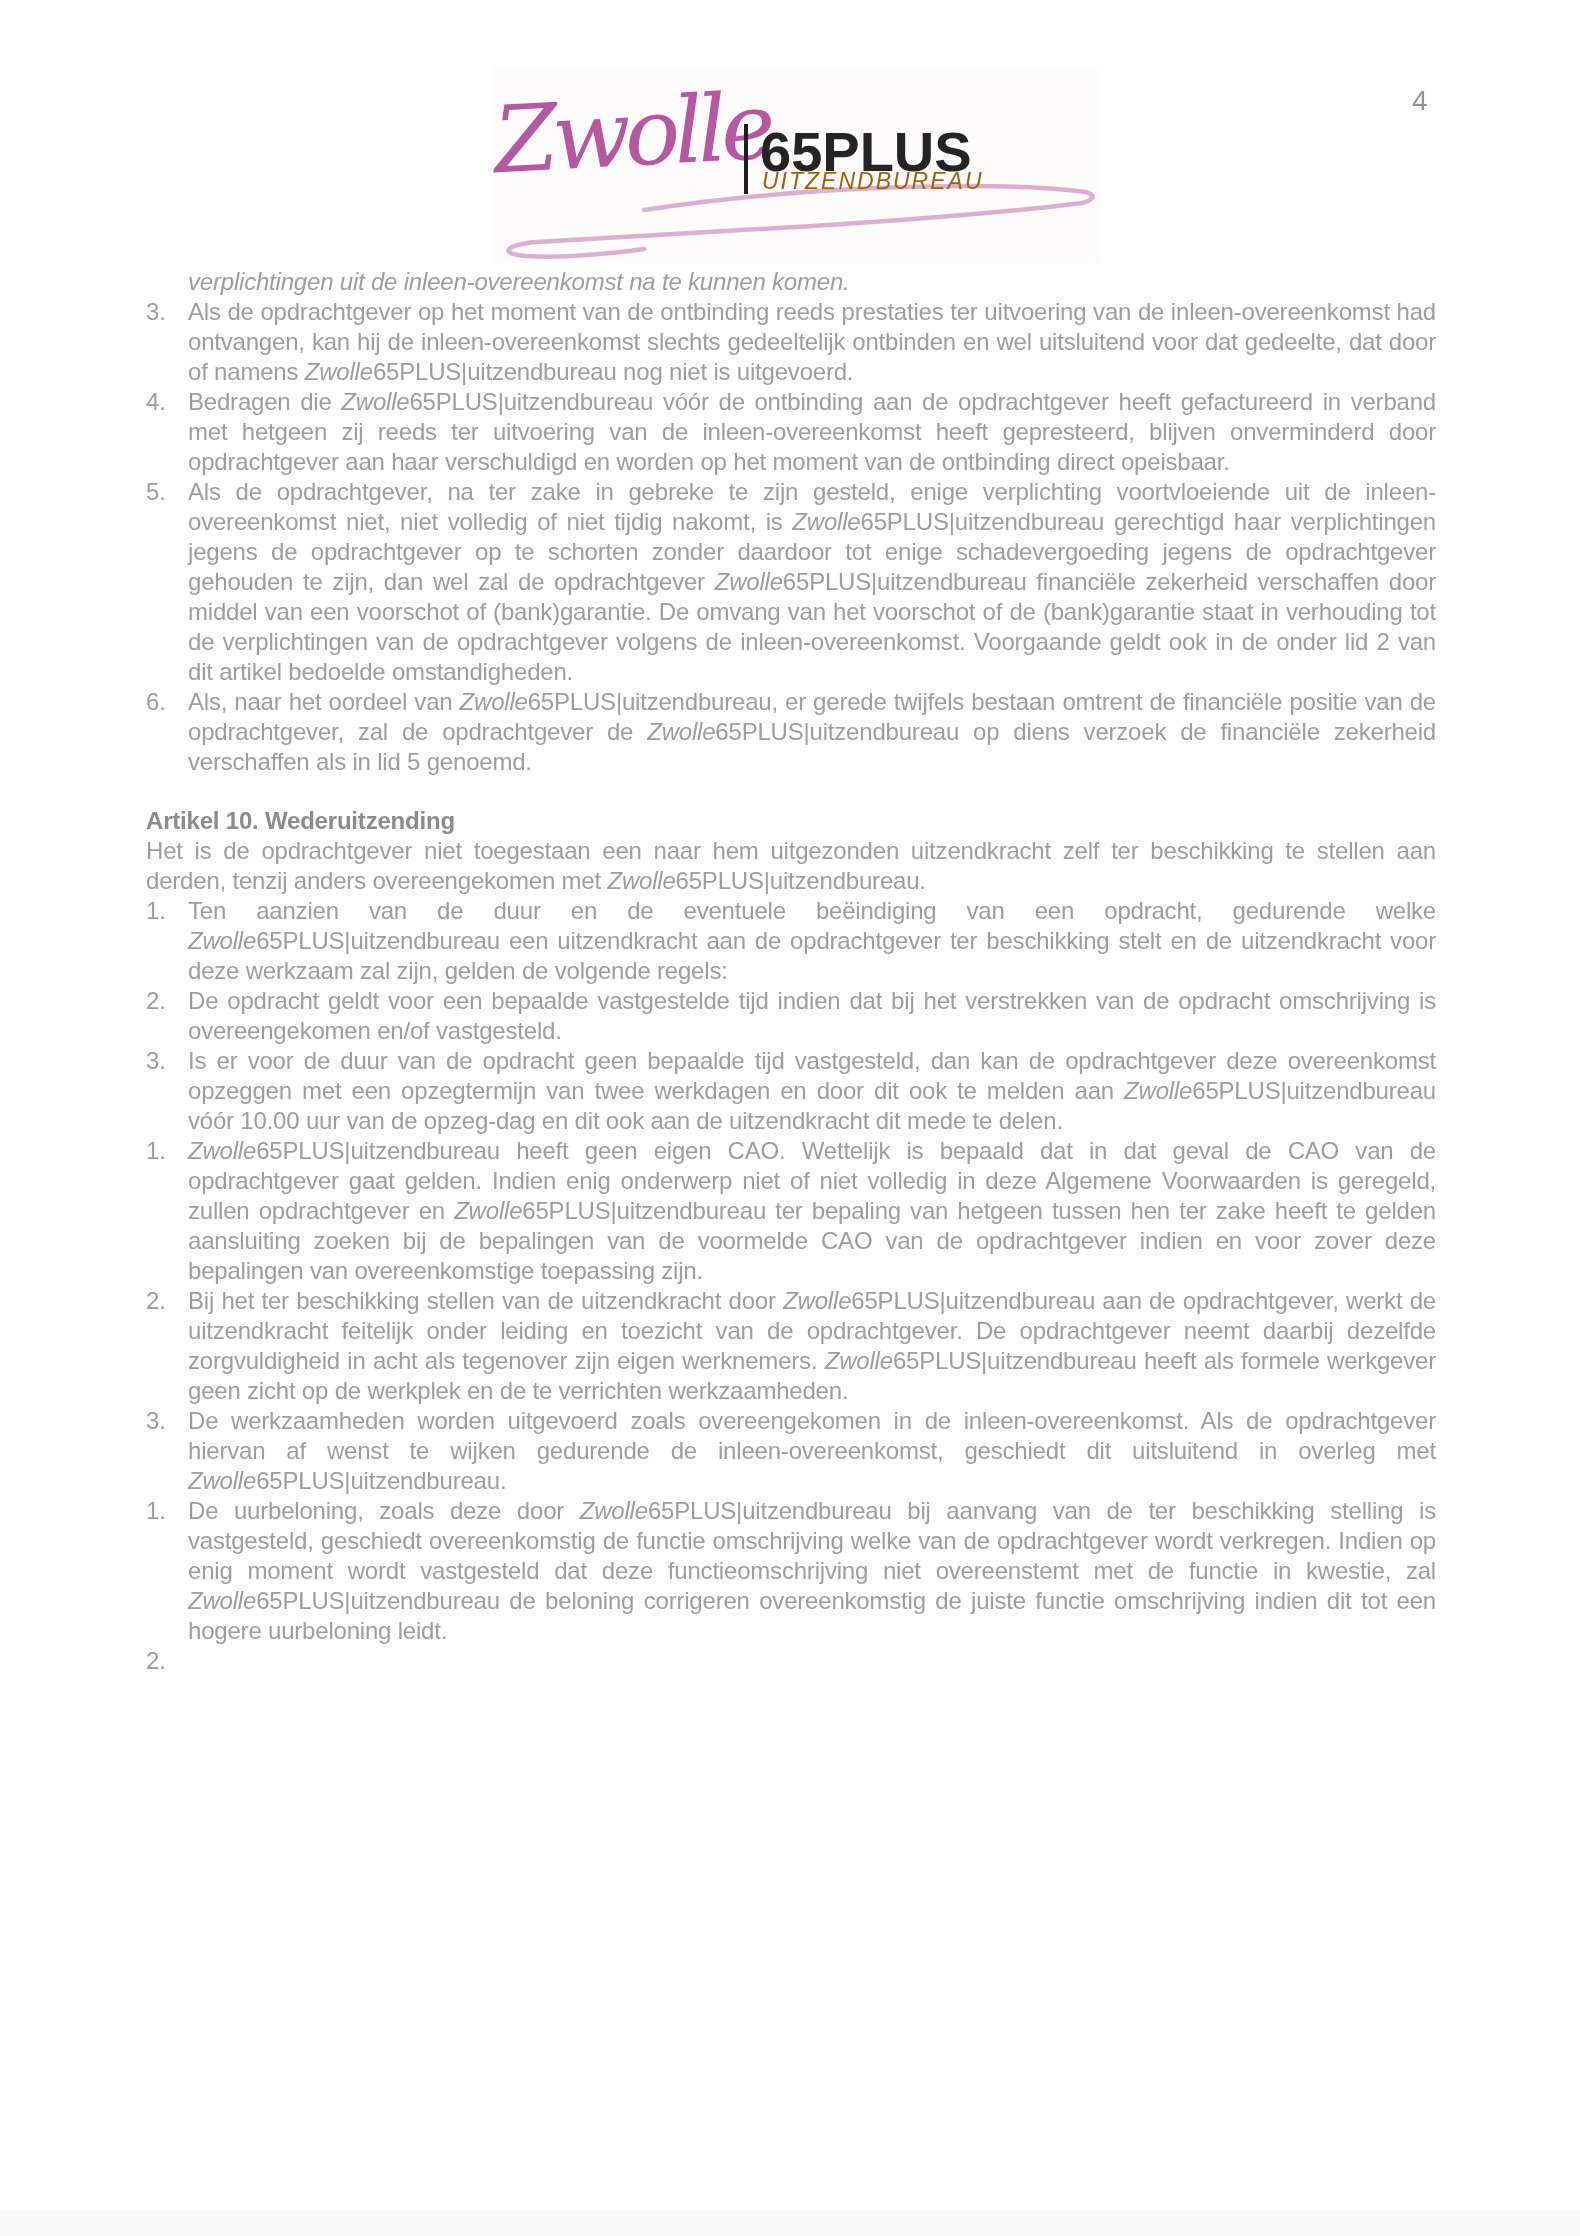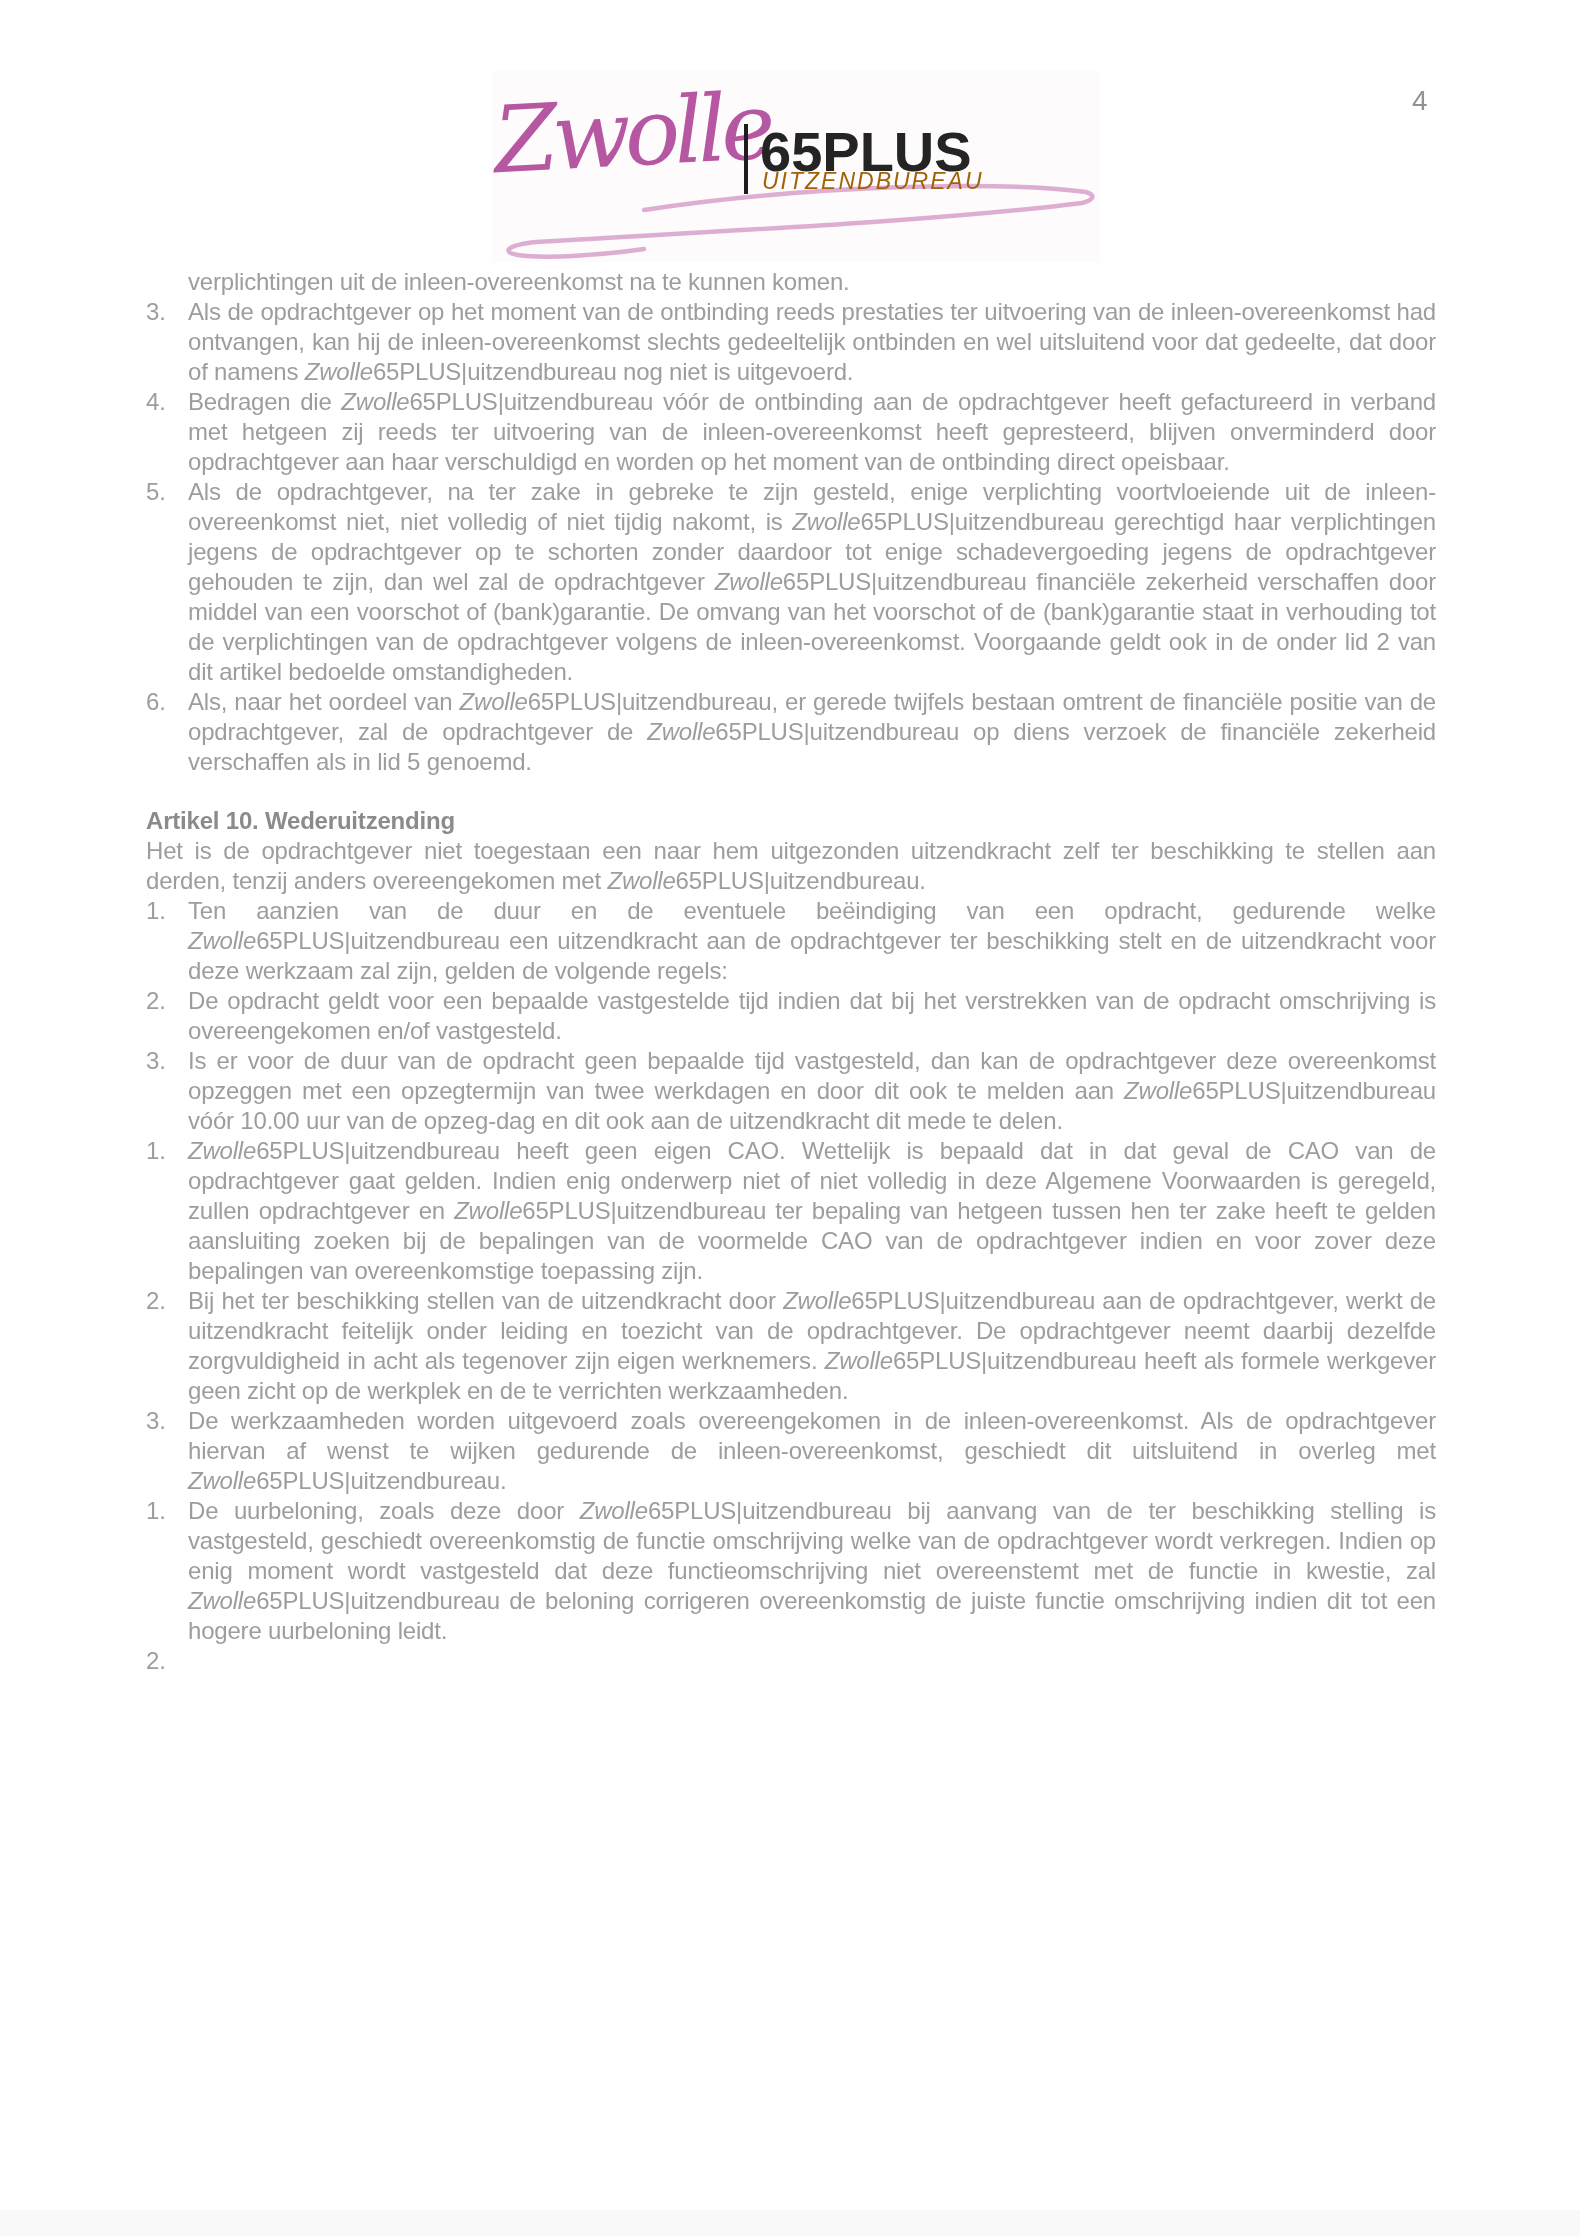--- a/index.html
+++ b/index.html
@@ -92,20 +92,21 @@
     font-weight:700;
     color:var(--heading-text);
   }
   .content section:first-child h2{margin-top:0;}
   .content p{
     margin:0;
     text-align:justify;
   }
   .content p.cont{
     padding-left:42px;
+    font-style:italic;
   }
   .content ol{
     list-style:none;
     margin:0;padding:0;
   }
   .content li{
     position:relative;
     padding-left:42px;
     text-align:justify;
   }

